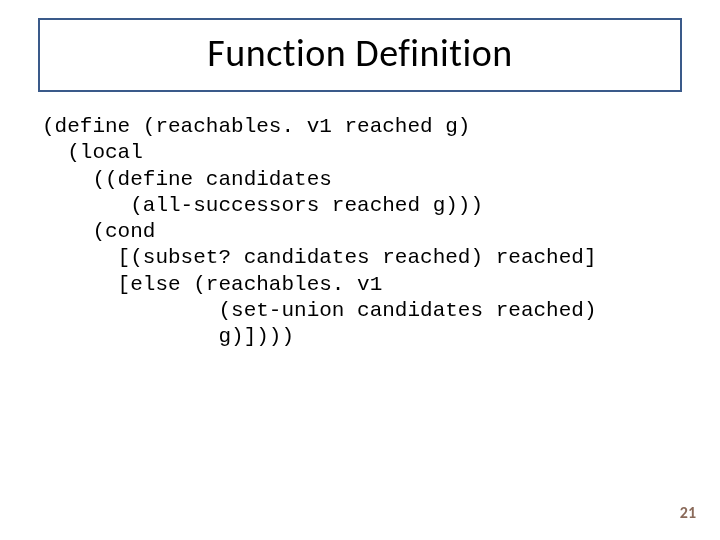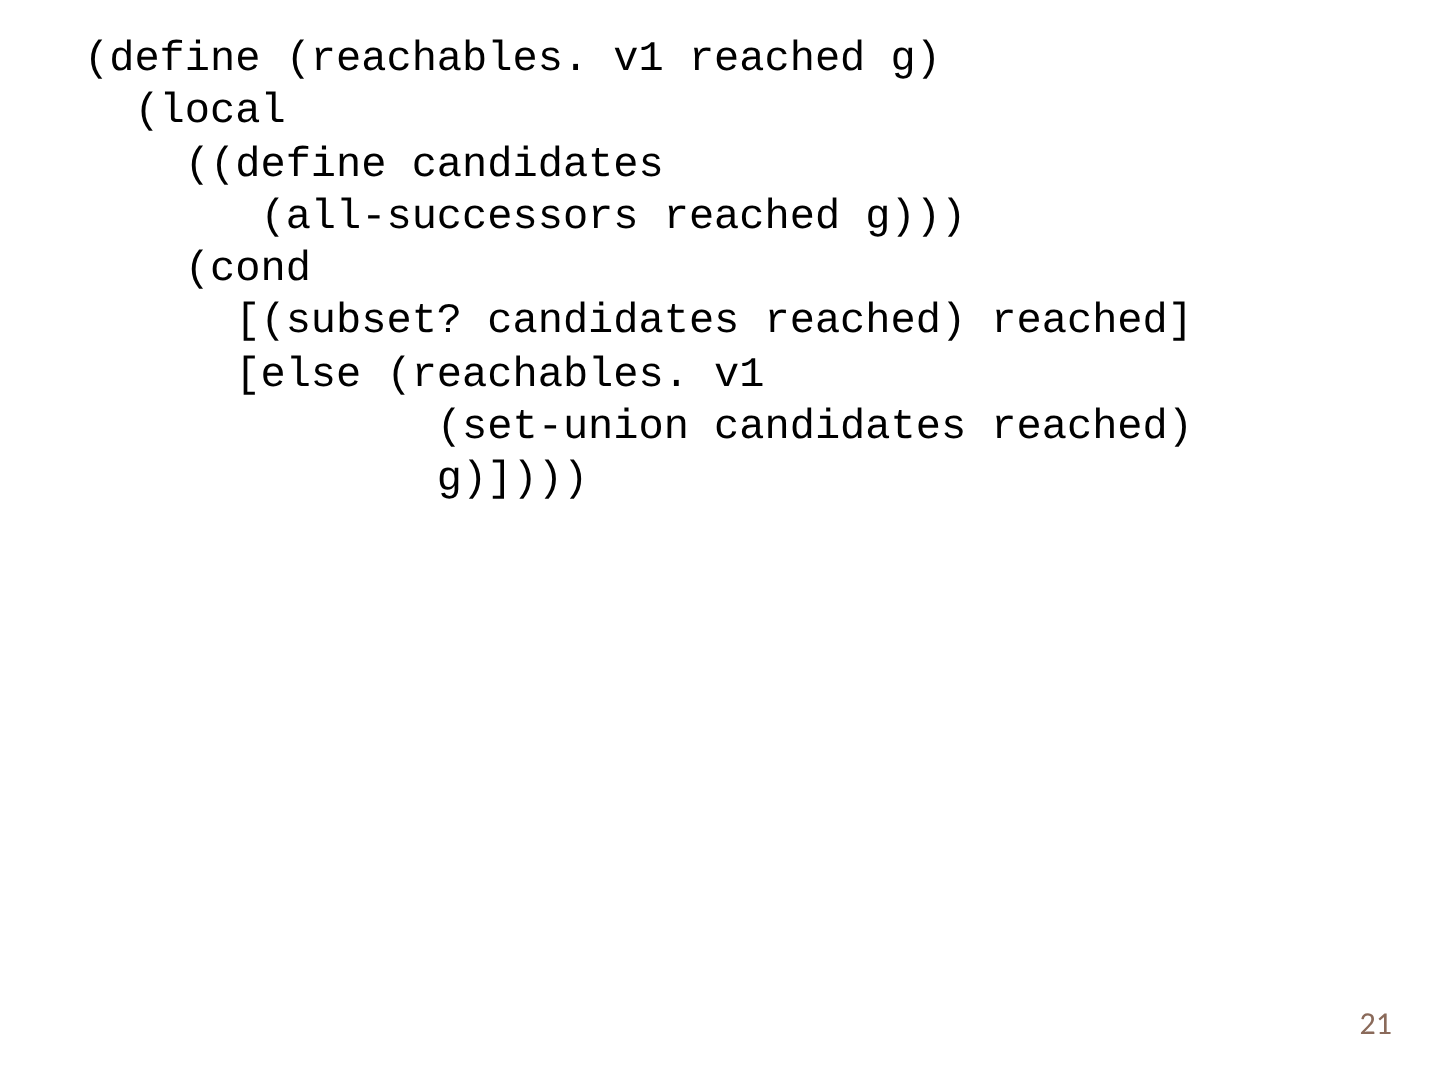--- a/index.html
+++ b/index.html
@@ -23,26 +23,30 @@
     white-space: pre;
     color: #000;
     padding-left: 4px;
   }
   .page-num {
     position: absolute;
     bottom: 18px;
     right: 24px;
     font-size: 16px;
     color: #8a6a5a;
+    font-weight: bold;
   }
 </style>
 </head>
 <body>
 
 <div class="slide">
+  <div class="title-box">
+    <div class="title">Function Definition</div>
+  </div>
   <div class="code-block"><span>(define (reachables. v1 reached g)</span>
 <span>  (local</span>
 <span>    ((define candidates</span>
 <span>       (all-successors reached g)))</span>
 <span>    (cond</span>
 <span>      [(subset? candidates reached) reached]</span>
 <span>      [else (reachables. v1</span>
 <span>              (set-union candidates reached)</span>
 <span>              g)])))</span></div>
   <div class="page-num">21</div>

